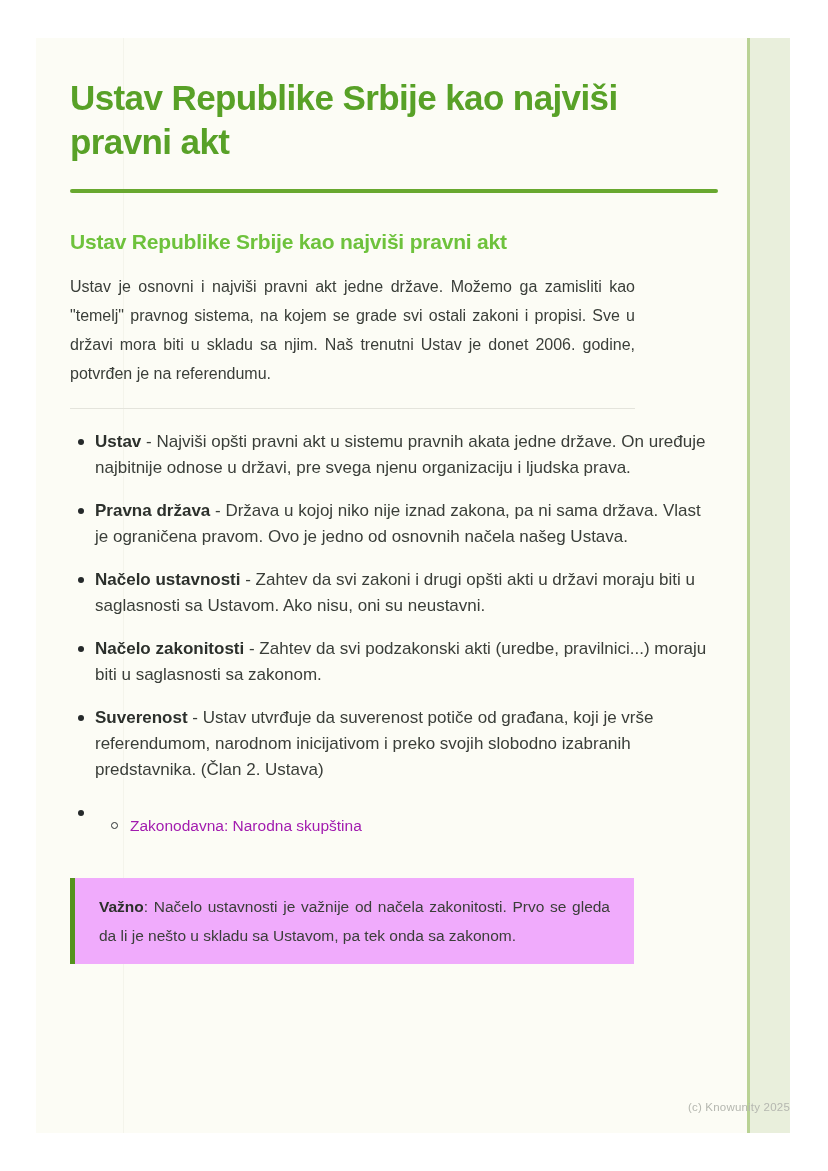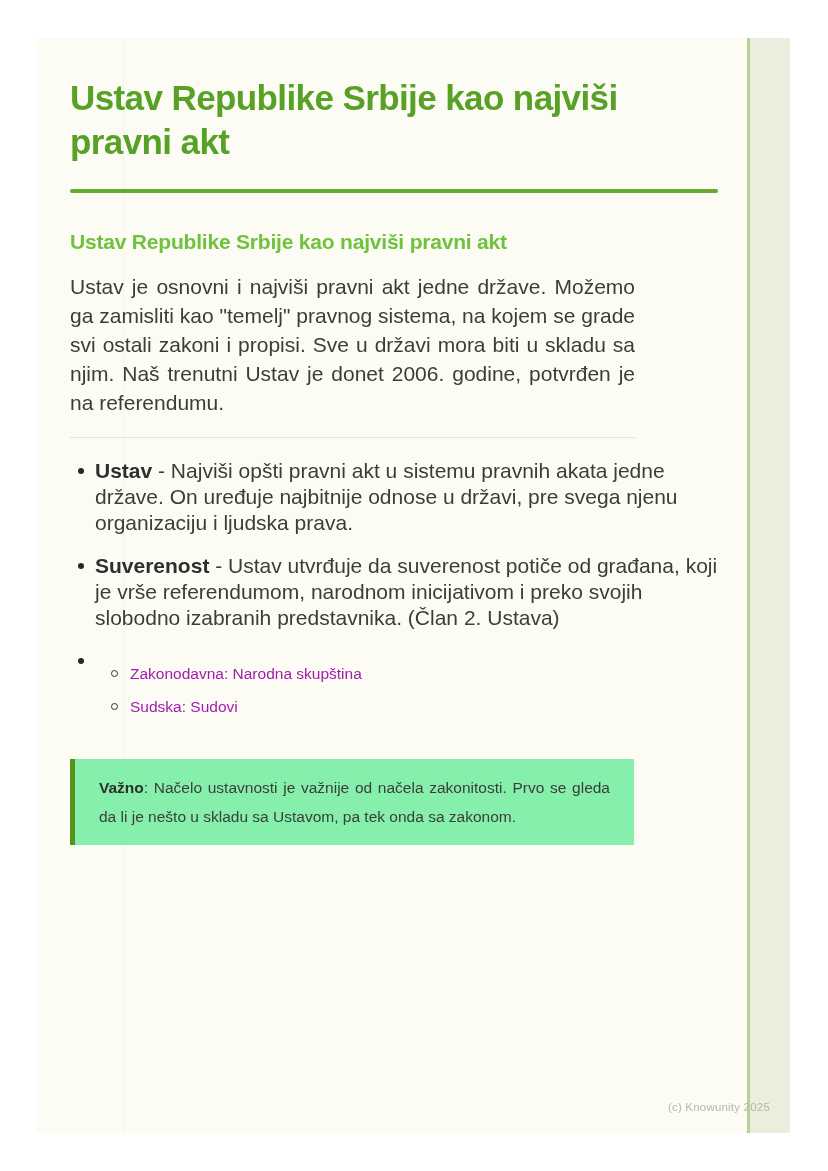--- a/index.html
+++ b/index.html
@@ -67,21 +67,21 @@
     margin: 36px 0 0 0;
     font-size: 21px;
     line-height: 1.25;
     font-weight: 700;
     letter-spacing: -0.2px;
     color: #6ec23c;
   }
   .intro-paragraph {
     margin: 17px 0 0 0;
     width: 565px;
-    font-size: 21px;
+    font-size: 16px;
     line-height: 29px;
     color: #3a3e39;
     text-align: justify;
   }
   .soft-divider {
     margin-top: 20px;
     width: 565px;
     height: 1px;
     background: #e4e4dc;
   }
@@ -107,21 +107,21 @@
     height: 6px;
     margin: 10px 0 0 8px;
     border-radius: 50%;
     background: #25292a;
   }
   .kc-body {
     flex: 1;
   }
   .kc-text {
     margin: 0;
-    font-size: 21px;
+    font-size: 17px;
     line-height: 26px;
     color: #3a3e39;
   }
   .kc-text strong, .callout-text strong {
     font-weight: 700;
     color: #2c302c;
   }
   .sub-list {
     list-style: none;
     margin: 13px 0 0 0;
@@ -143,34 +143,34 @@
     height: 5px;
     margin: 9px 0 0 16px;
     border-radius: 50%;
     border: 1.5px solid #2c3032;
     background: transparent;
   }
   .callout {
     box-sizing: border-box;
     margin-top: 32px;
     width: 564px;
-    background: #86efac;
+    background: #f0abfc;
     border-left: 5px solid #55931d;
     padding: 14px 24px 14px 24px;
   }
   .callout-text {
     margin: 0;
     font-size: 15.5px;
     line-height: 29px;
     color: #3a3e39;
     text-align: justify;
   }
   .page-footer {
     position: absolute;
-    right: 20px;
+    right: 0;
     bottom: 20px;
     font-size: 11.5px;
     letter-spacing: 0.2px;
     color: #b5b7b0;
     z-index: 2;
   }
 </style>
 </head>
 <body>
 
@@ -196,22 +196,46 @@
 
         <li class="kc-item">
           <span class="kc-marker">
               <span class="dot"></span>
             </span>
           <div class="kc-body">
             <p class="kc-text"><strong>Ustav</strong><span> - Najviši opšti pravni akt u sistemu pravnih akata jedne države. On uređuje najbitnije odnose u državi, pre svega njenu organizaciju i ljudska prava.</span></p>
           </div>
         </li>
 
-
-
+        <li class="kc-item">
+          <span class="kc-marker">
+              <span class="dot"></span>
+            </span>
+          <div class="kc-body">
+            <p class="kc-text"><strong>Pravna država</strong><span> - Država u kojoj niko nije iznad zakona, pa ni sama država. Vlast je ograničena pravom. Ovo je jedno od osnovnih načela našeg Ustava.</span></p>
+          </div>
+        </li>
+
+        <li class="kc-item">
+          <span class="kc-marker">
+              <span class="dot"></span>
+            </span>
+          <div class="kc-body">
+            <p class="kc-text"><strong>Načelo ustavnosti</strong><span> - Zahtev da svi zakoni i drugi opšti akti u državi moraju biti u saglasnosti sa Ustavom. Ako nisu, oni su neustavni.</span></p>
+          </div>
+        </li>
+
+        <li class="kc-item">
+          <span class="kc-marker">
+              <span class="dot"></span>
+            </span>
+          <div class="kc-body">
+            <p class="kc-text"><strong>Načelo zakonitosti</strong><span> - Zahtev da svi podzakonski akti (uredbe, pravilnici...) moraju biti u saglasnosti sa zakonom.</span></p>
+          </div>
+        </li>
 
         <li class="kc-item">
           <span class="kc-marker">
               <span class="dot"></span>
             </span>
           <div class="kc-body">
             <p class="kc-text"><strong>Suverenost</strong><span> - Ustav utvrđuje da suverenost potiče od građana, koji je vrše referendumom, narodnom inicijativom i preko svojih slobodno izabranih predstavnika. (Član 2. Ustava)</span></p>
           </div>
         </li>
 
@@ -220,26 +244,20 @@
               <span class="dot"></span>
             </span>
           <div class="kc-body">
             <ul class="sub-list">
               <li class="sub-item">
                 <span class="sub-marker">
                     <span class="circle"></span>
                   </span>
                 <span>Zakonodavna: Narodna skupština</span>
               </li>
-              <li class="sub-item">
-                <span class="sub-marker">
-                    <span class="circle"></span>
-                  </span>
-                <span>Sudska: Sudovi</span>
-              </li>
             </ul>
           </div>
         </li>
 
       </ul>
 
       <div class="callout">
         <p class="callout-text"><strong>Važno</strong><span>: Načelo ustavnosti je važnije od načela zakonitosti. Prvo se gleda da li je nešto u skladu sa Ustavom, pa tek onda sa zakonom.</span></p>
       </div>
 

